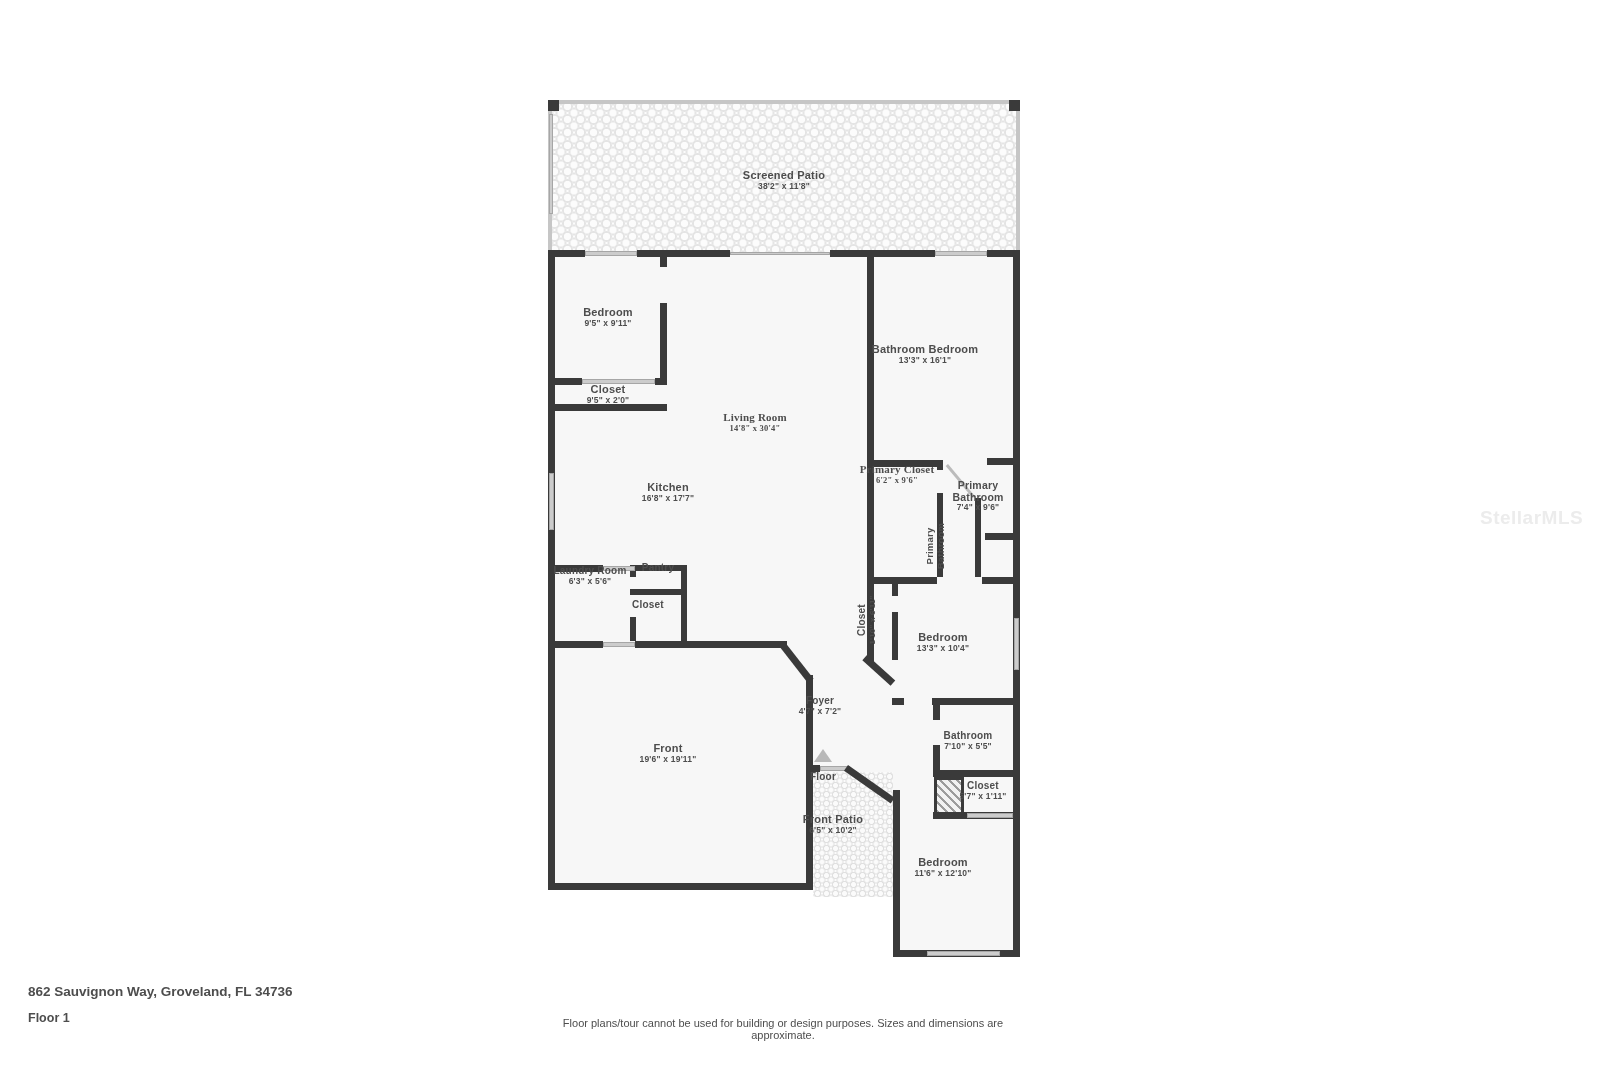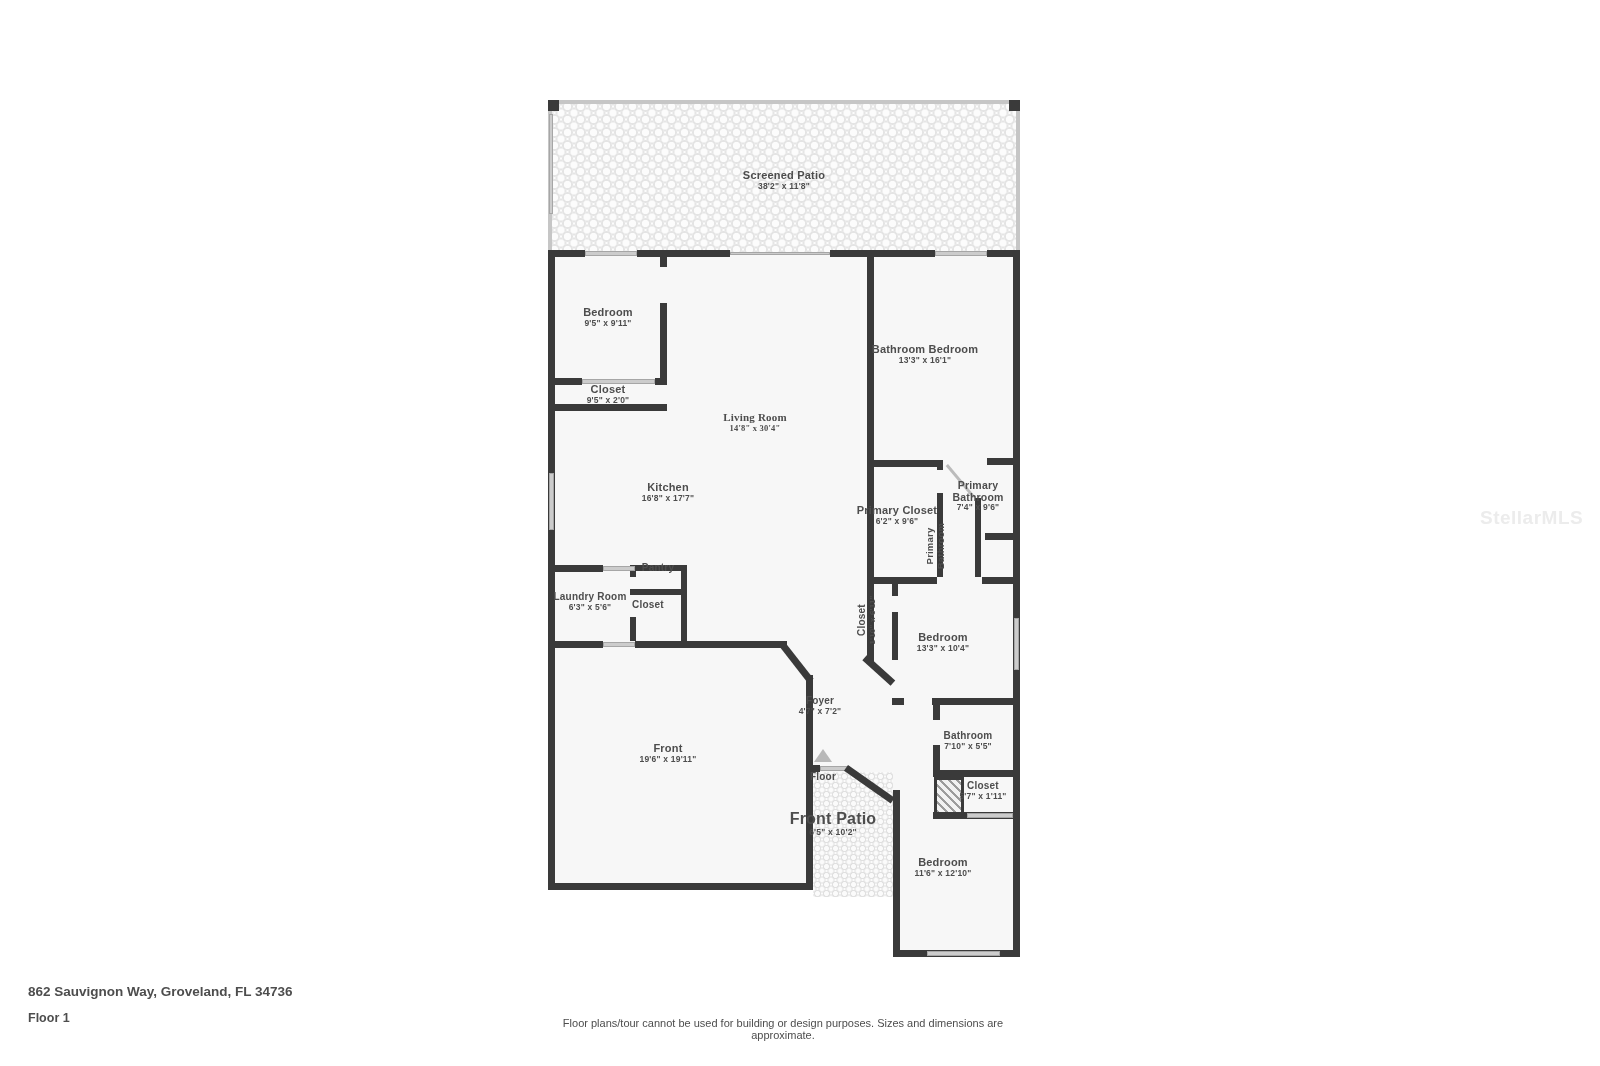--- a/index.html
+++ b/index.html
@@ -157,35 +157,35 @@
     <div class="dm">14'8" x 30'4"</div>
   </div>
   <div class="label" style="left:377px;top:254px;">
     <div class="nm">Bathroom Bedroom</div>
     <div class="dm">13'3" x 16'1"</div>
   </div>
   <div class="label" style="left:120px;top:392px;">
     <div class="nm">Kitchen</div>
     <div class="dm">16'8" x 17'7"</div>
   </div>
-  <div class="label" style="left:349px;top:415px;">
+  <div class="label" style="left:349px;top:374px;font-family:Liberation Serif, serif;">
     <div class="nm">Primary Closet</div>
     <div class="dm">6'2" x 9'6"</div>
   </div>
   <div class="label" style="left:430px;top:396px;white-space:normal;width:62px;">
     <div class="nm" style="font-size:10.5px;">Primary Bathroom</div>
     <div class="dm">7'4" x 9'6"</div>
   </div>
   <div class="label rot" style="left:388px;top:446px;white-space:normal;width:60px;">
     <div class="nm" style="font-size:9.5px;">Primary Bathroom</div>
   </div>
   <div class="label" style="left:110px;top:468px;">
     <div class="nm" style="font-size:10px;">Pantry</div>
   </div>
-  <div class="label" style="left:42px;top:502px;">
+  <div class="label" style="left:42px;top:476px;">
     <div class="nm" style="font-size:10px;">Laundry Room</div>
     <div class="dm">6'3" x 5'6"</div>
   </div>
   <div class="label" style="left:100px;top:505px;">
     <div class="nm" style="font-size:10px;">Closet</div>
   </div>
   <div class="label rot" style="left:318px;top:520px;">
     <div class="nm" style="font-size:10px;">Closet</div>
     <div class="dm" style="font-size:8px;">1'10" x 6'11"</div>
   </div>
@@ -202,21 +202,21 @@
     <div class="dm">19'6" x 19'11"</div>
   </div>
   <div class="label" style="left:420px;top:641px;">
     <div class="nm" style="font-size:10px;text-align:center;">Bathroom</div>
     <div class="dm">7'10" x 5'5"</div>
   </div>
   <div class="label" style="left:275px;top:677px;">
     <div class="nm" style="font-size:10px;">Floor</div>
   </div>
   <div class="label" style="left:285px;top:724px;">
-    <div class="nm" style="font-size:16px;">Front Patio</div>
+    <div class="nm" style="font-size:11px;">Front Patio</div>
     <div class="dm">6'5" x 10'2"</div>
   </div>
   <div class="label" style="left:435px;top:691px;">
     <div class="nm" style="font-size:10px;">Closet</div>
     <div class="dm">5'7" x 1'11"</div>
   </div>
   <div class="label" style="left:395px;top:767px;">
     <div class="nm">Bedroom</div>
     <div class="dm">11'6" x 12'10"</div>
   </div>

